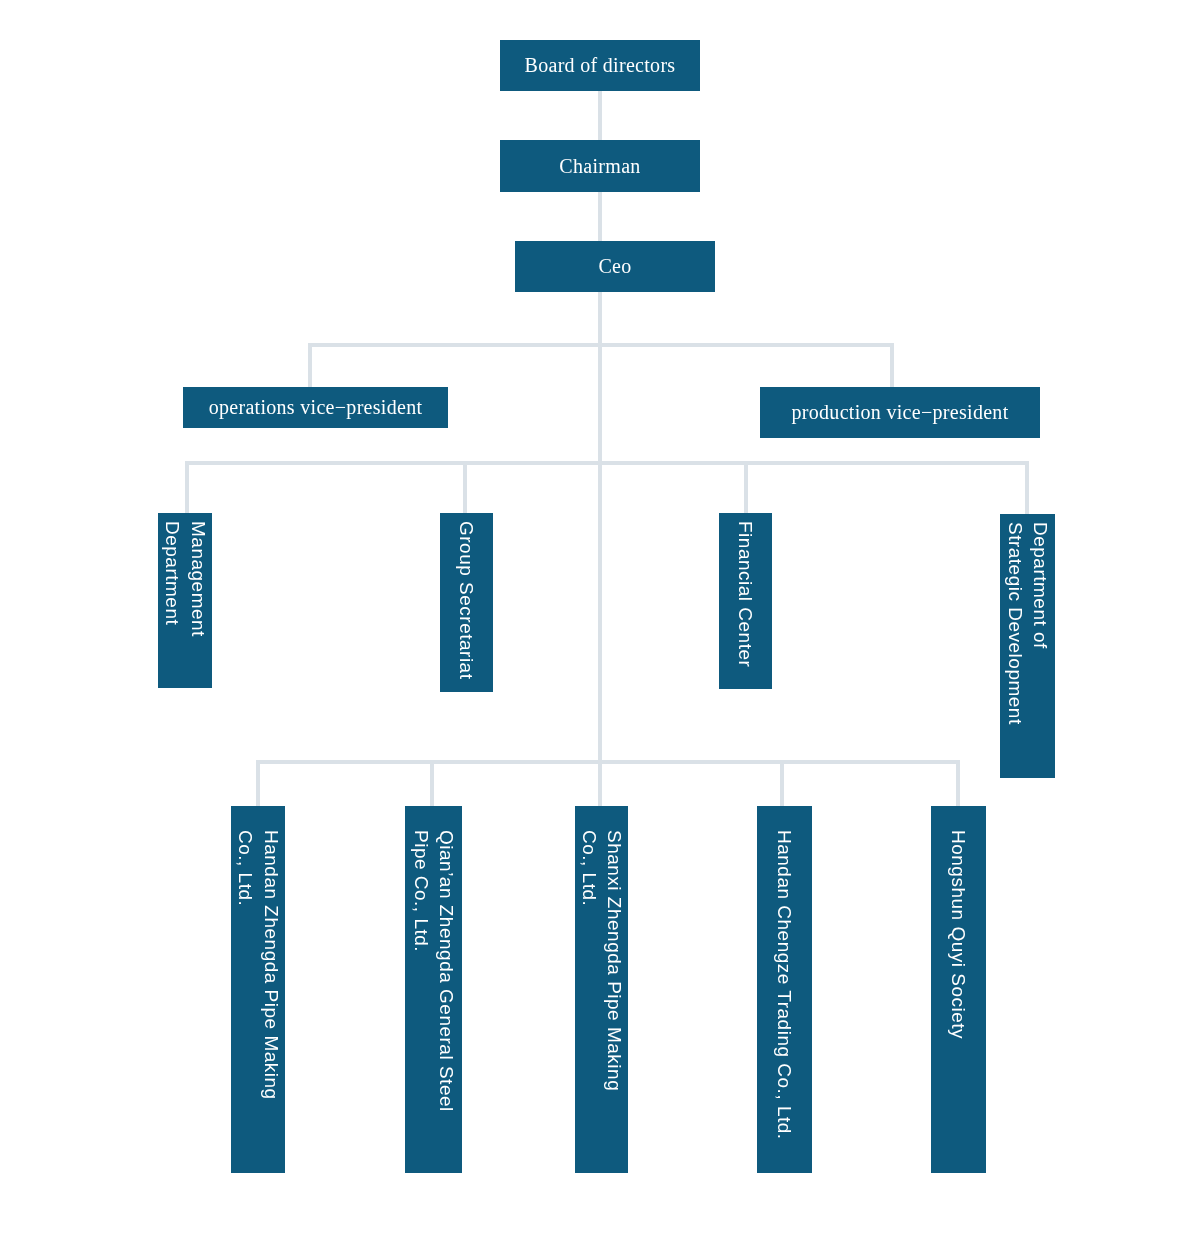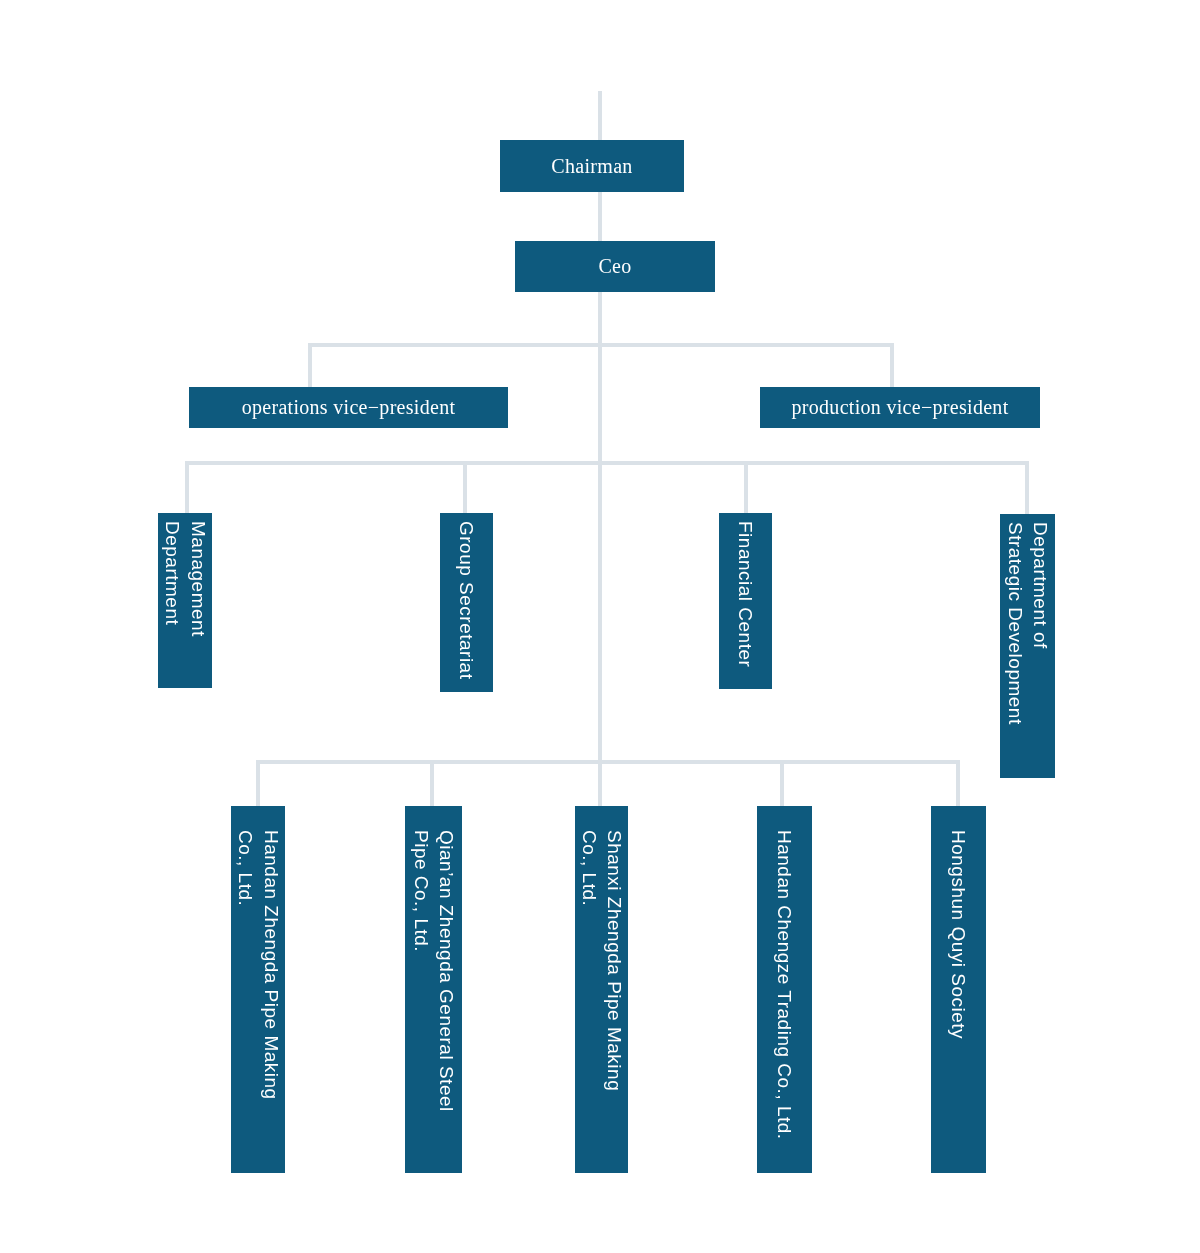--- a/index.html
+++ b/index.html
@@ -49,30 +49,33 @@
   <div class="line" style="left:463px;top:461px;width:4px;height:52px;"></div>
   <div class="line" style="left:744px;top:461px;width:4px;height:52px;"></div>
   <div class="line" style="left:1025px;top:461px;width:4px;height:53px;"></div>
 
   <div class="line" style="left:256px;top:760px;width:704px;height:4px;"></div>
   <div class="line" style="left:256px;top:760px;width:4px;height:46px;"></div>
   <div class="line" style="left:430px;top:760px;width:4px;height:46px;"></div>
   <div class="line" style="left:780px;top:760px;width:4px;height:46px;"></div>
   <div class="line" style="left:956px;top:760px;width:4px;height:46px;"></div>
 
-  <div class="node hbox" style="left:500px;top:140px;width:184px;height:52px;">
+  <div class="node hbox" style="left:500px;top:40px;width:200px;height:51px;">
+    <span>Board of directors</span>
+  </div>
+  <div class="node hbox" style="left:500px;top:140px;width:200px;height:52px;">
     <span>Chairman</span>
   </div>
   <div class="node hbox" style="left:500px;top:241px;width:200px;height:51px;margin-left:15px;">
     <span>Ceo</span>
   </div>
-  <div class="node hbox" style="left:189px;top:387px;width:319px;height:41px;">
+  <div class="node hbox" style="left:183px;top:387px;width:265px;height:41px;">
     <span>operations vice−president</span>
   </div>
-  <div class="node hbox" style="left:760px;top:387px;width:280px;height:41px;">
+  <div class="node hbox" style="left:760px;top:387px;width:280px;height:51px;">
     <span>production vice−president</span>
   </div>
 
   <div class="node vbox pt-sm" style="left:158px;top:513px;width:54px;height:175px;">
     <span class="vtext">Management
 Department</span>
   </div>
   <div class="node vbox pt-sm" style="left:440px;top:513px;width:53px;height:179px;">
     <span class="vtext">Group Secretariat</span>
   </div>

